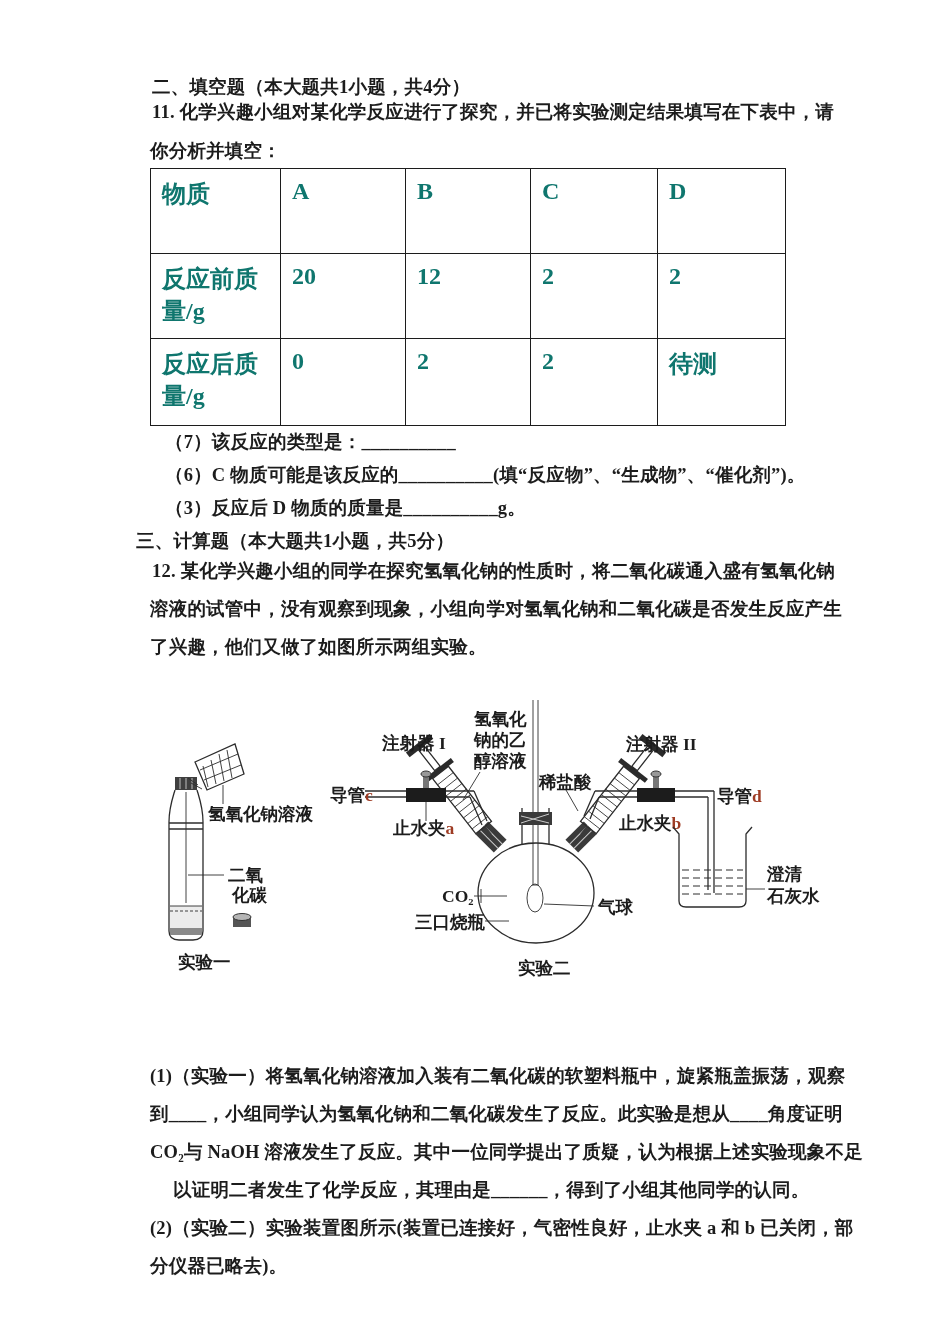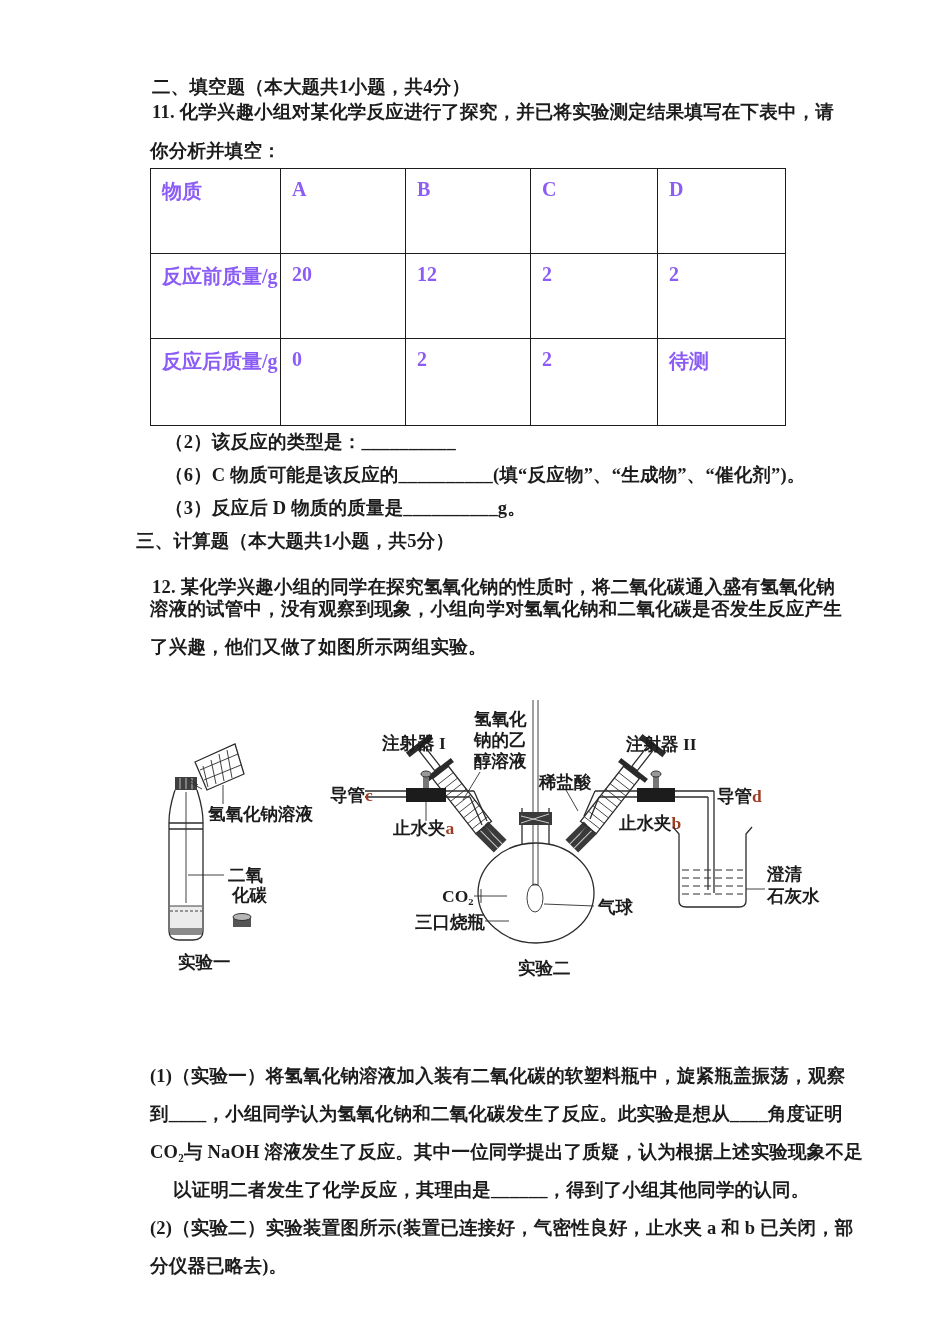--- a/index.html
+++ b/index.html
@@ -10,21 +10,21 @@
   }
   .line{position:absolute;font-size:18.5px;line-height:22px;white-space:nowrap;letter-spacing:0.2px;}
   .sub{padding-left:2px;}
   
   #qtable{
     position:absolute;left:150px;top:168px;width:635px;height:257px;
     border-collapse:collapse;table-layout:fixed;
   }
   #qtable td{
     border:1.6px solid #1c1c1c;vertical-align:top;
-    padding:9px 0 0 11px;font-size:20px;font-weight:700;color:#8b5cf6;
+    padding:9px 0 0 11px;font-size:24px;font-weight:700;color:#0f766e;
   }
   
   #apparatus{position:absolute;left:140px;top:690px;}
   #apparatus text{font-family:"Liberation Serif","DejaVu Serif",serif;font-size:17.5px;font-weight:700;fill:#1c1c1c;}
   .cap-letter{fill:#9e3b23;}
   .stroke{stroke:#2c2c2c;stroke-width:1.3;fill:none;}
   .thin{stroke:#2c2c2c;stroke-width:0.9;fill:none;}
 </style>
 </head>
 <body>
@@ -61,26 +61,26 @@
     <tr style="height:87px">
       <td>反应后质量/g</td>
       <td>0</td>
       <td>2</td>
       <td>2</td>
       <td>待测</td>
     </tr>
   </tbody>
     </table>
 
-  <div class="line sub" style="left:163px;top:431px;">（2）该反应的类型是：__________</div>
+  <div class="line sub" style="left:163px;top:431px;">（7）该反应的类型是：__________</div>
   <div class="line sub" style="left:163px;top:464px;">（6）C 物质可能是该反应的__________(填“反应物”、“生成物”、“催化剂”)。</div>
   <div class="line sub" style="left:163px;top:497px;">（3）反应后 D 物质的质量是__________g。</div>
 
   <div class="line" style="left:136px;top:530px;">三、计算题（本大题共1小题，共5分）</div>
-  <div class="line" style="left:152px;top:560px;margin-top:16px;">12. 某化学兴趣小组的同学在探究氢氧化钠的性质时，将二氧化碳通入盛有氢氧化钠</div>
+  <div class="line" style="left:152px;top:560px;">12. 某化学兴趣小组的同学在探究氢氧化钠的性质时，将二氧化碳通入盛有氢氧化钠</div>
   <div class="line" style="left:150px;top:598px;">溶液的试管中，没有观察到现象，小组向学对氢氧化钠和二氧化碳是否发生反应产生</div>
   <div class="line" style="left:150px;top:636px;">了兴趣，他们又做了如图所示两组实验。</div>
 
   <svg id="apparatus" width="680" height="300" viewBox="0 0 680 300">
 
     <g>
       <rect x="35" y="87" width="22" height="13" fill="#3f3f3f"></rect>
       <line x1="40" y1="88" x2="40" y2="99" stroke="#bfbfbf" stroke-width="1"></line>
       <line x1="46" y1="88" x2="46" y2="99" stroke="#bfbfbf" stroke-width="1"></line>
       <line x1="52" y1="88" x2="52" y2="99" stroke="#bfbfbf" stroke-width="1"></line>

